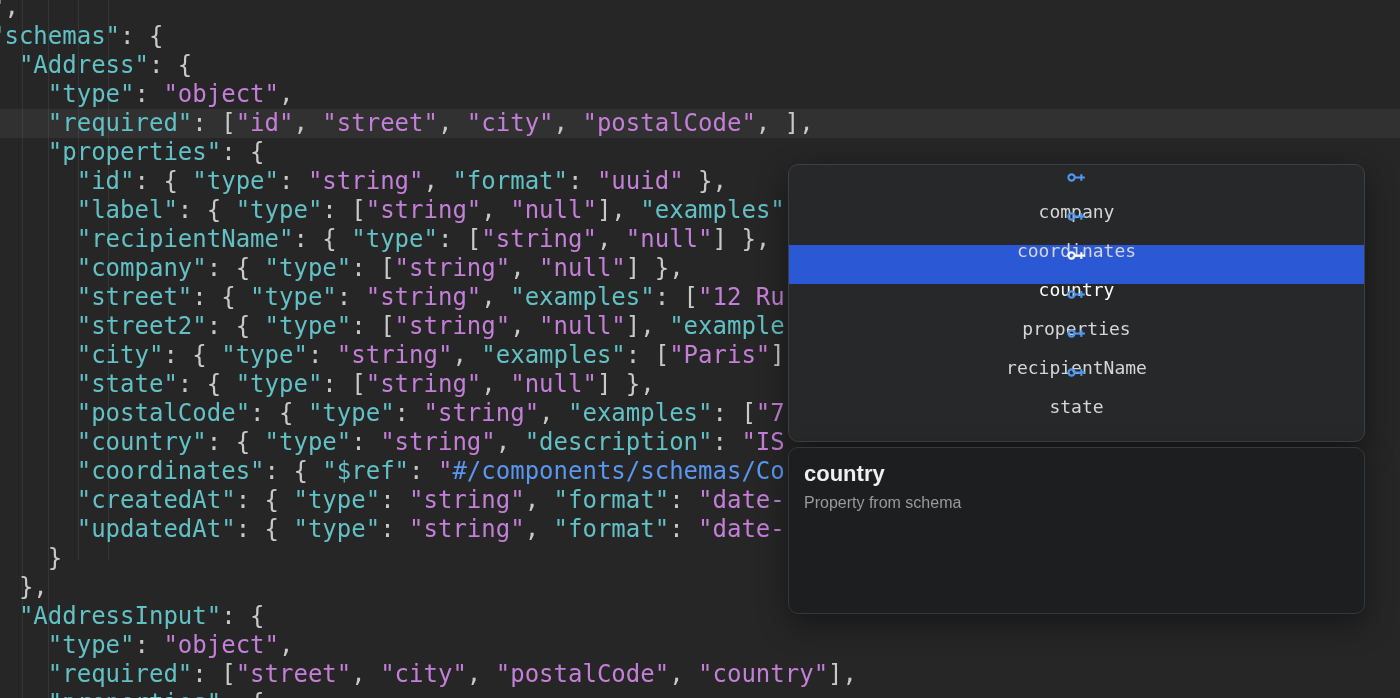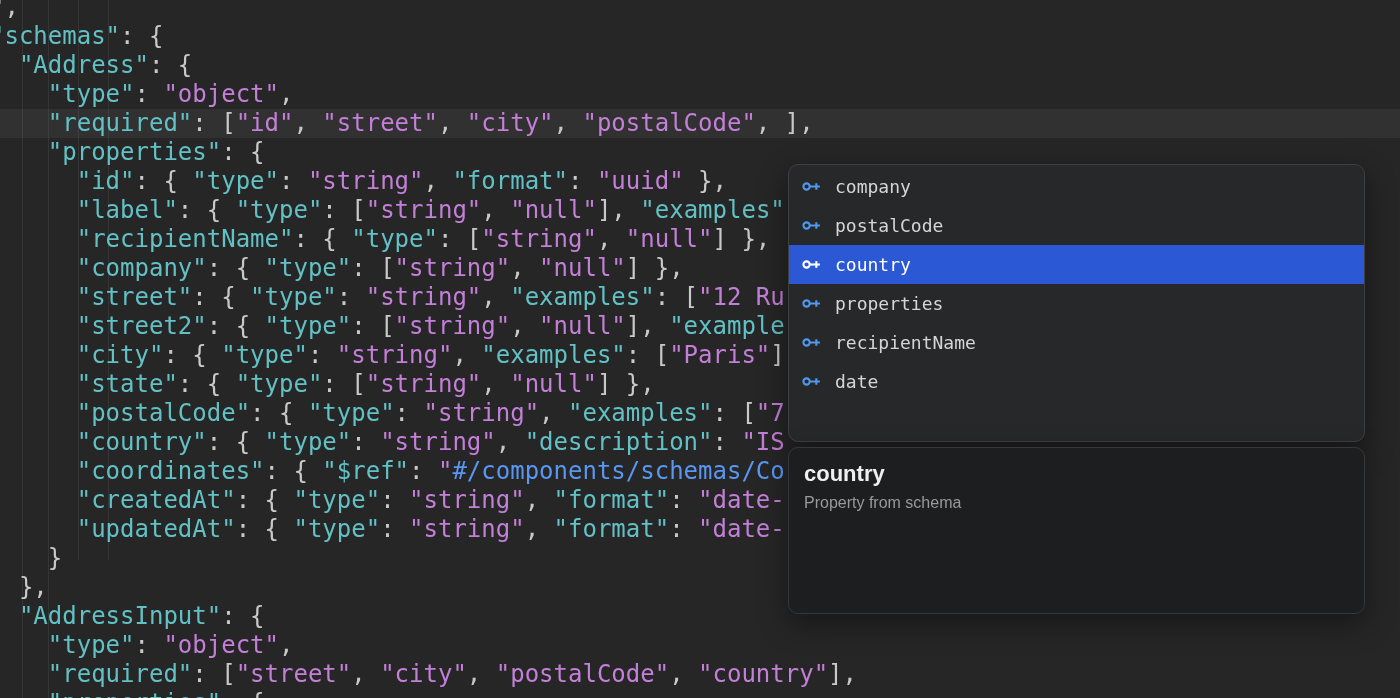--- a/index.html
+++ b/index.html
@@ -44,21 +44,21 @@
     position:absolute;left:788px;top:164px;width:577px;height:278px;
     background:var(--popup-bg);border:1px solid var(--popup-border);
     border-radius:10px;z-index:10;overflow:hidden;
     box-shadow:0 10px 30px rgba(0,0,0,0.45);
     padding:2px 0;
   }
   .suggest-item{
     display:flex;align-items:center;height:39px;
     padding:0 12px;gap:13px;cursor:pointer;
     font-family:"DejaVu Sans Mono","Liberation Mono",monospace;
-    font-size:18px;color:var(--item-text);
+    font-size:18px;color:var(--item-text);flex-direction:column;
   }
   .suggest-item .key-icon{color:var(--icon-blue);display:flex;align-items:center;flex:0 0 auto;}
   .suggest-item.selected{background:var(--popup-selected);color:#ffffff;}
   .suggest-item.selected .key-icon{color:#ffffff;}
   .suggest-detail{
     position:absolute;left:788px;top:447px;width:577px;height:167px;
     background:var(--detail-bg);border:1px solid var(--detail-border);
     border-radius:10px;z-index:10;
     padding:13px 15px;
     font-family:"Liberation Sans","DejaVu Sans",sans-serif;
@@ -91,21 +91,21 @@
       <span>company</span>
     </div>
     <div class="suggest-item">
       <span class="key-icon">
         <svg viewBox="0 0 20 20" width="21" height="21" aria-hidden="true">
           <circle cx="5.3" cy="10" r="3" fill="none" stroke="currentColor" stroke-width="2"></circle>
           <line x1="8.3" y1="10" x2="18" y2="10" stroke="currentColor" stroke-width="2"></line>
           <line x1="14.6" y1="6.8" x2="14.6" y2="13.2" stroke="currentColor" stroke-width="2"></line>
         </svg>
       </span>
-      <span>postalCode</span>
+      <span>coordinates</span>
     </div>
     <div class="suggest-item selected">
       <span class="key-icon">
         <svg viewBox="0 0 20 20" width="21" height="21" aria-hidden="true">
           <circle cx="5.3" cy="10" r="3" fill="none" stroke="currentColor" stroke-width="2"></circle>
           <line x1="8.3" y1="10" x2="18" y2="10" stroke="currentColor" stroke-width="2"></line>
           <line x1="14.6" y1="6.8" x2="14.6" y2="13.2" stroke="currentColor" stroke-width="2"></line>
         </svg>
       </span>
       <span>country</span>
@@ -131,20 +131,20 @@
       <span>recipientName</span>
     </div>
     <div class="suggest-item">
       <span class="key-icon">
         <svg viewBox="0 0 20 20" width="21" height="21" aria-hidden="true">
           <circle cx="5.3" cy="10" r="3" fill="none" stroke="currentColor" stroke-width="2"></circle>
           <line x1="8.3" y1="10" x2="18" y2="10" stroke="currentColor" stroke-width="2"></line>
           <line x1="14.6" y1="6.8" x2="14.6" y2="13.2" stroke="currentColor" stroke-width="2"></line>
         </svg>
       </span>
-      <span>date</span>
+      <span>state</span>
     </div>
   </div>
 
 <div class="suggest-detail">
   <div class="title">country</div>
   <div class="desc">Property from schema</div>
 </div>
 
 </body></html>

